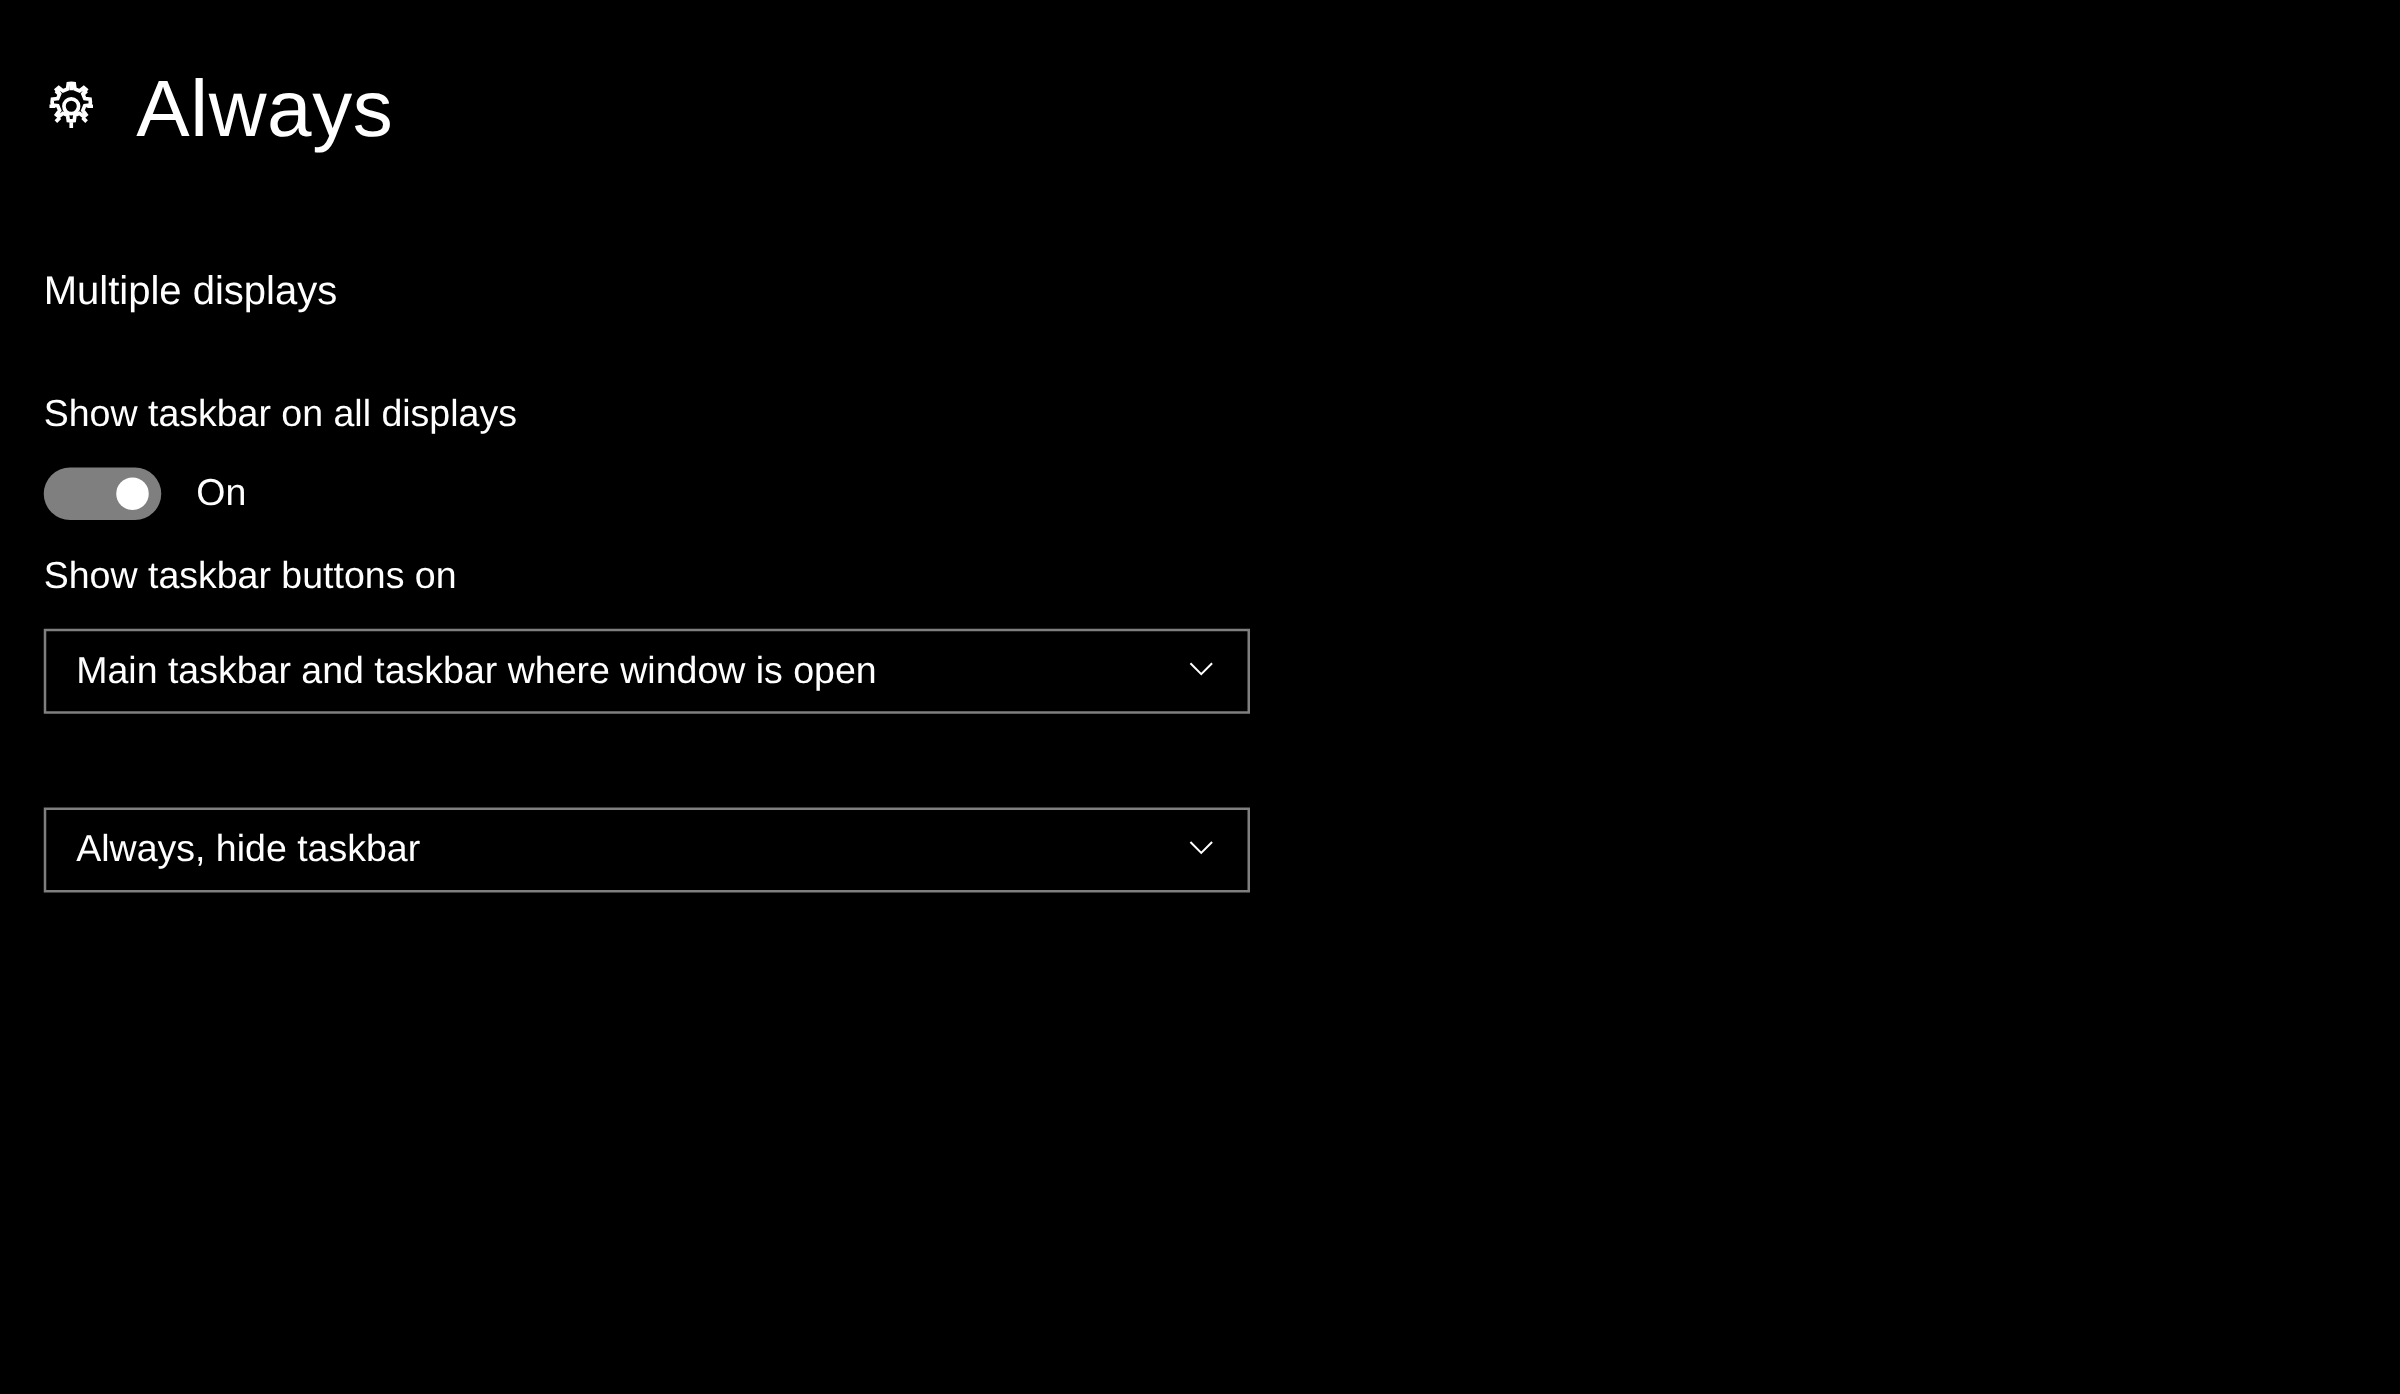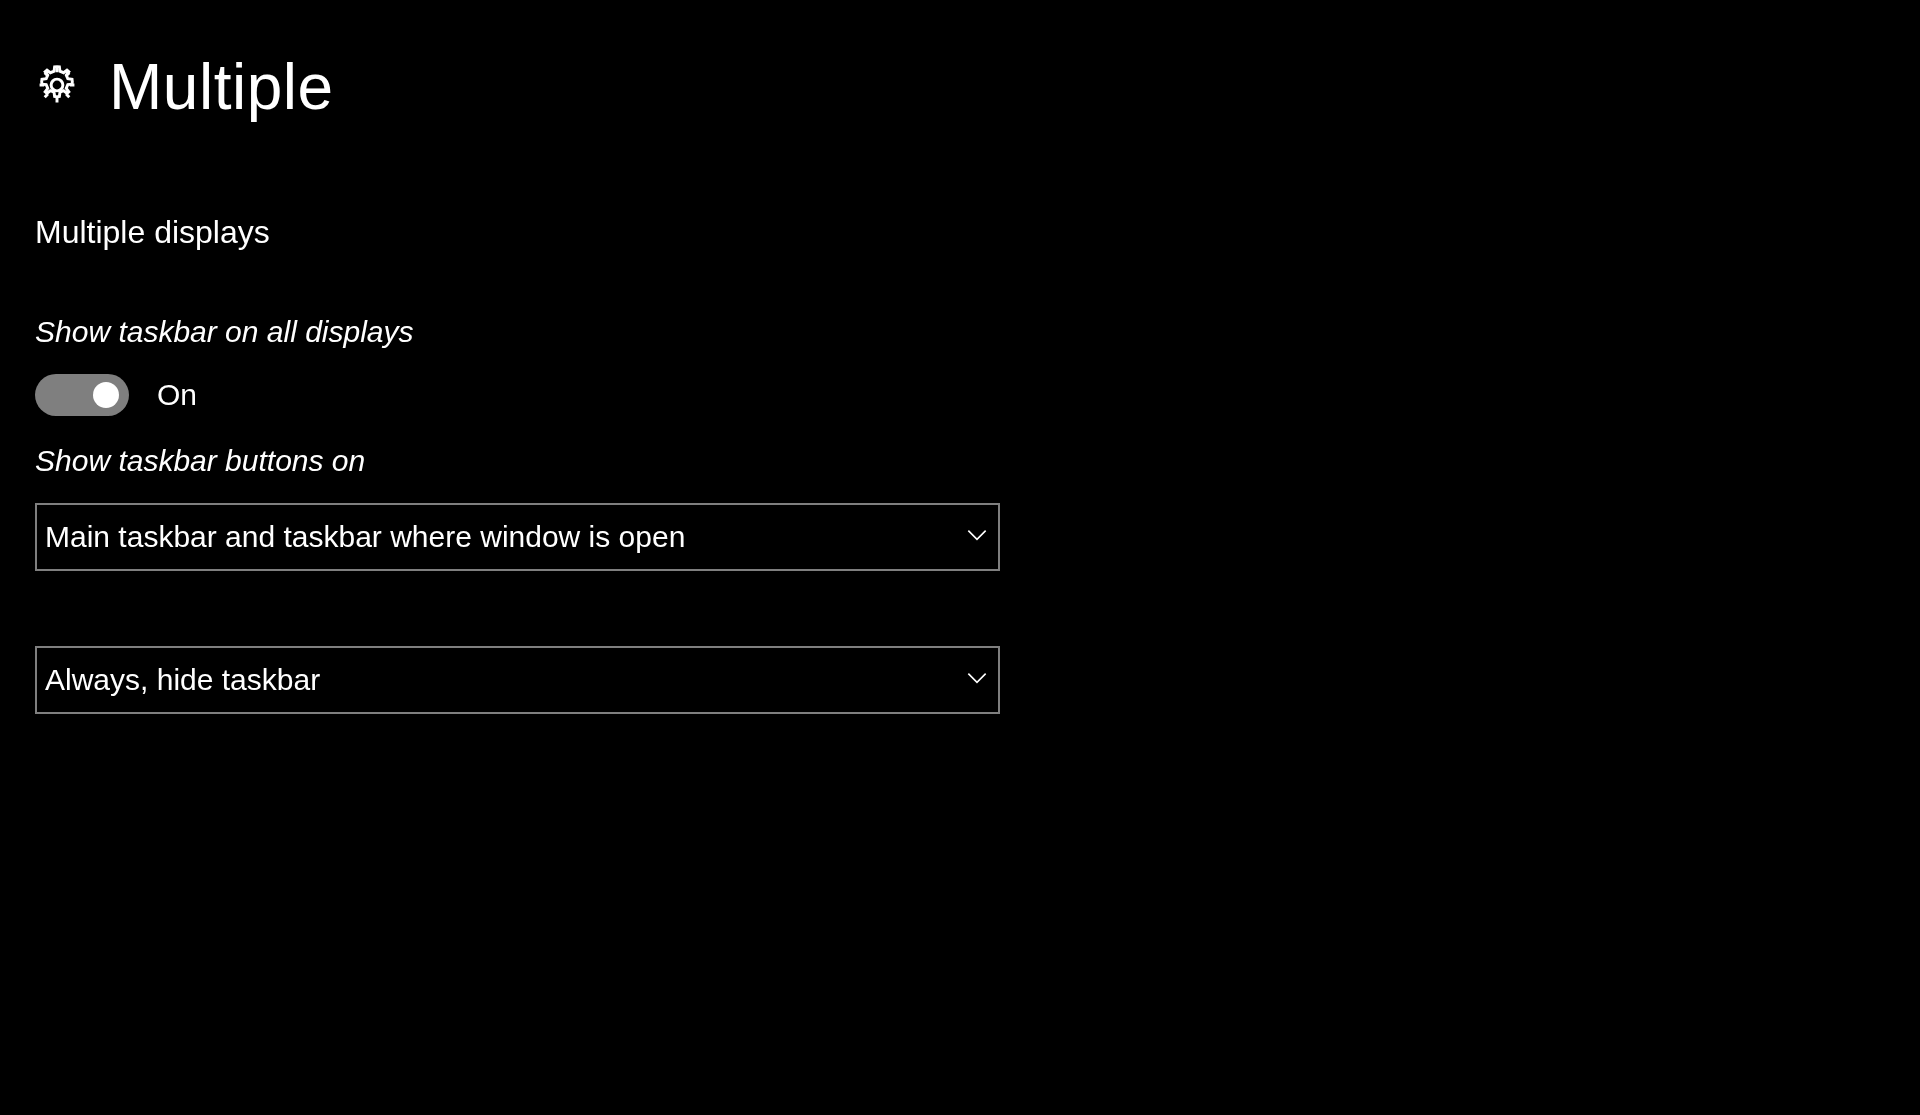--- a/index.html
+++ b/index.html
@@ -35,21 +35,20 @@
     .section-heading {
       font-size: 32px;
       font-weight: 400;
       margin-bottom: 64px;
     }
     .setting-label {
       font-size: 30px;
       font-weight: 400;
       margin-bottom: 25px;
       display: block;
-      font-style: italic;
     }
     .toggle-row {
       display: flex;
       align-items: center;
       gap: 28px;
       margin-bottom: 28px;
     }
     .toggle {
       width: 94px;
       height: 42px;
@@ -72,21 +71,21 @@
       font-weight: 400;
     }
     .dropdown {
       width: 965px;
       height: 68px;
       border: 2px solid #7f7f7f;
       background-color: #000000;
       display: flex;
       align-items: center;
       justify-content: space-between;
-      padding: 0 8px;
+      padding: 0 24px;
       cursor: pointer;
       margin-bottom: 75px;
     }
     .dropdown-value {
       font-size: 30px;
       font-weight: 400;
       color: #ffffff;
     }
     .chevron-down svg {
       width: 26px;
@@ -106,21 +105,21 @@
   <span class="gear-icon">
     <svg viewBox="0 0 24 24">
       <circle cx="12" cy="12" r="3.2" stroke-width="1.6"></circle>
       <path stroke-width="1.6" d="M12 2.5 L12 5 M12 19 L12 21.5 M21.5 12 L19 12 M5 12 L2.5 12 M18.7 5.3 L16.95 7.05 M7.05 16.95 L5.3 18.7 M18.7 18.7 L16.95 16.95 M7.05 7.05 L5.3 5.3"></path>
       <path stroke-width="1.6" d="M12 2.5 A9.5 9.5 0 0 1 14.5 2.85 L14 5.3 M18.7 5.3 A9.5 9.5 0 0 1 20.3 7.3 L18.2 8.7 M21.5 12 A9.5 9.5 0 0 1 21.15 14.5 L18.7 14 M18.7 18.7 A9.5 9.5 0 0 1 16.7 20.3 L15.3 18.2 M12 21.5 A9.5 9.5 0 0 1 9.5 21.15 L10 18.7 M5.3 18.7 A9.5 9.5 0 0 1 3.7 16.7 L5.8 15.3 M2.5 12 A9.5 9.5 0 0 1 2.85 9.5 L5.3 10 M5.3 5.3 A9.5 9.5 0 0 1 7.3 3.7 L8.7 5.8" stroke="none"></path>
       <g stroke-width="1.6">
         <path d="M12 2 l1.3 0.15 l0.3 2.3 l2 0.85 l1.85-1.4 l1 0.85 l-1.4 1.85 l0.85 2 l2.3 0.3 l0.15 1.3 l-0.15 1.3 l-2.3 0.3 l-0.85 2 l1.4 1.85 l-1 0.85 l-1.85-1.4 l-2 0.85 l-0.3 2.3 l-1.3 0.15 l-1.3-0.15 l-0.3-2.3 l-2-0.85 l-1.85 1.4 l-1-0.85 l1.4-1.85 l-0.85-2 l-2.3-0.3 l-0.15-1.3 l0.15-1.3 l2.3-0.3 l0.85-2 l-1.4-1.85 l1-0.85 l1.85 1.4 l2-0.85 l0.3-2.3 Z" fill="none"></path>
       </g>
     </svg>
   </span>
-  <h1 class="page-title">Multiple</h1>
+  <h1 class="page-title">Always</h1>
 </div>
 
 <h2 class="section-heading">Multiple displays</h2>
 
 <div class="setting-block">
   <span class="setting-label">Show taskbar on all displays</span>
   <div class="toggle-row">
     <div class="toggle">
       <div class="toggle-knob"></div>
     </div>

